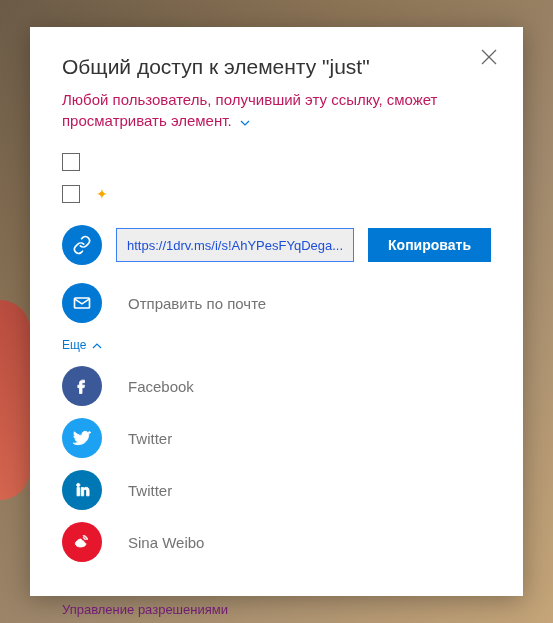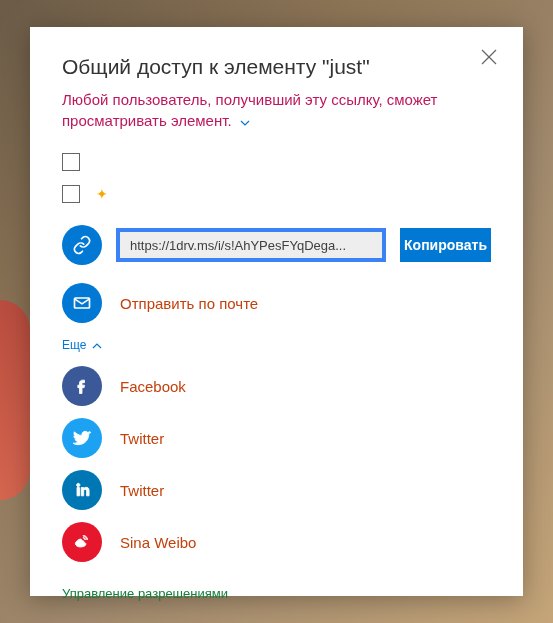--- a/index.html
+++ b/index.html
@@ -98,65 +98,65 @@
     display: flex;
     align-items: center;
     justify-content: center;
     color: #fff;
     flex-shrink: 0;
   }
   .circle-icon svg { width: 20px; height: 20px; fill: #fff; stroke: #fff; }
   .link-input {
     flex: 1;
     height: 34px;
-    border: 4px solid #3b82f6;
+    border: 1px solid #3b82f6;
     padding: 0 10px;
     font-size: 13px;
-    color: #404040;
+    color: #1d4ed8;
     background: #eee;
     min-width: 0;
   }
   .copy-btn {
     height: 34px;
-    padding: 0 4px;
+    padding: 0 20px;
     background: #0078d4;
     color: #fff;
     border: none;
     font-size: 14px;
     font-weight: 600;
     cursor: pointer;
   }
   .share-row {
     display: flex;
     align-items: center;
     margin-bottom: 12px;
     cursor: pointer;
   }
   .share-row .label {
-    margin-left: 18px;
+    margin-left: 26px;
     font-size: 15px;
-    color: #c2410c;
+    color: #737373;
   }
   .more-toggle {
     font-size: 12px;
     color: #0078d4;
     cursor: pointer;
     margin-bottom: 14px;
     display: inline-block;
   }
   .more-toggle .chev { margin-left: 2px; }
   .fb { background: #3b5998; }
   .tw { background: #1da1f2; }
   .li { background: #0077b5; }
   .weibo { background: #e6162d; }
   .manage-link {
     font-size: 13px;
-    color: #15803d;
-    cursor: pointer;
-    margin-top: 12px;
+    color: #701a75;
+    cursor: pointer;
+    margin-top: 28px;
     display: inline-block;
   }
 </style>
 </head>
 <body>
 
 <div class="bg-overlay"></div>
 <div class="bg-accent"></div>
 
 <div class="dialog">

